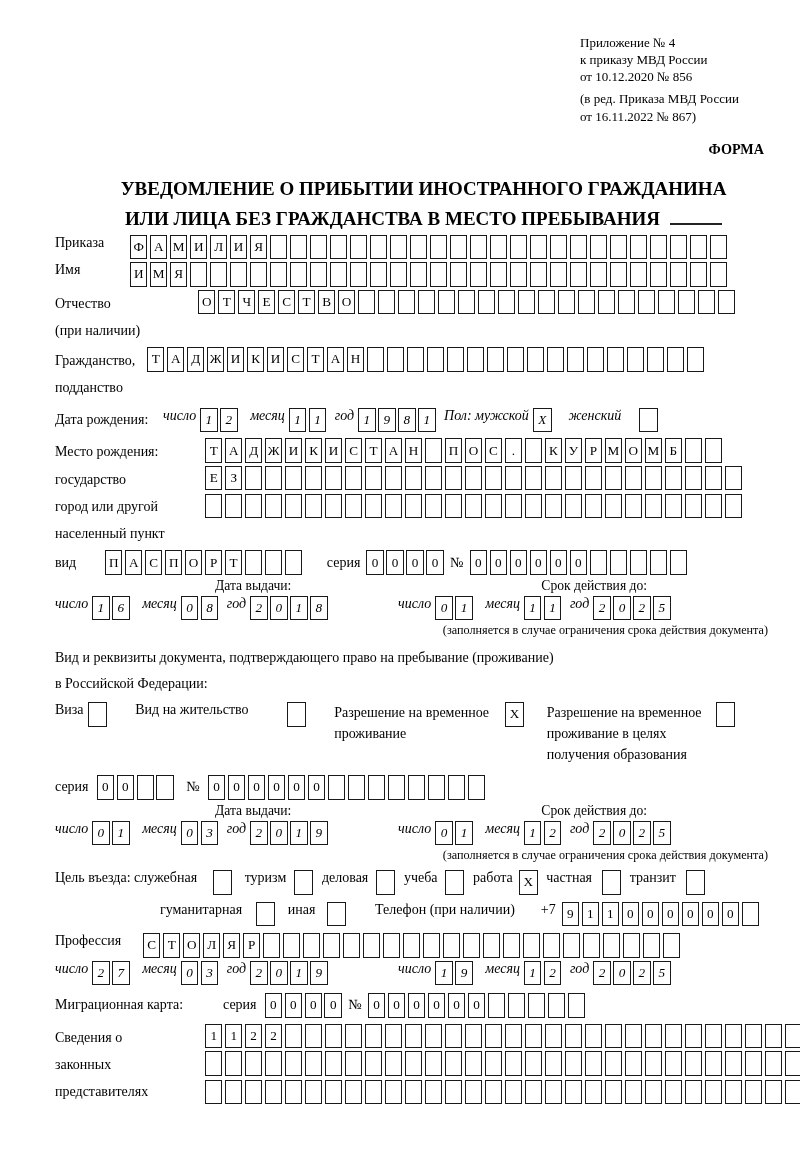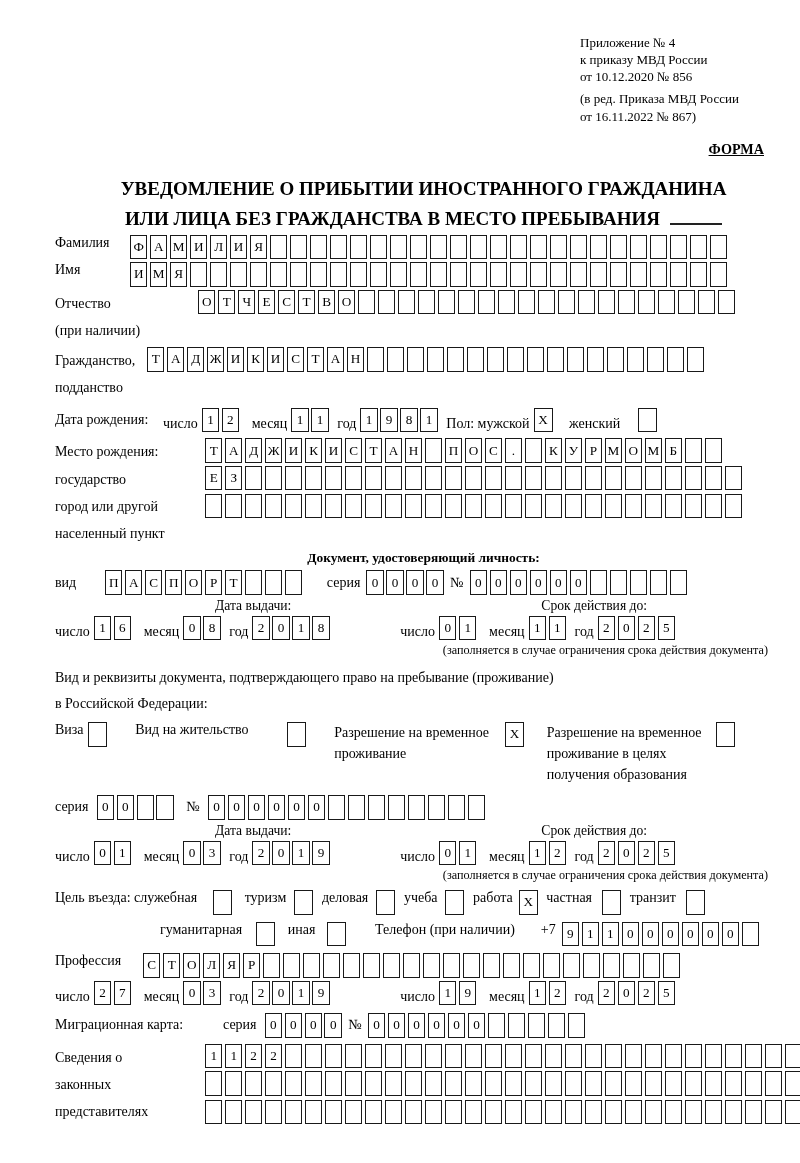--- a/index.html
+++ b/index.html
@@ -1,36 +1,36 @@
 <!DOCTYPE html>
 <html><head>
 <meta charset="utf-8">
 <style>
   html,body{margin:0;padding:0;}
   body{width:800px;height:1163px;background:#fff;color:#000;overflow:hidden;
        font-family:"Liberation Serif","DejaVu Serif",serif;}
   .page{padding:34px 8px 0 55px;}
   .appendix{margin-left:525px;font-size:13px;line-height:1.32;}
   .appendix .ed0{margin-top:5px;}
-  .forma{text-align:right;padding-right:28px;font-weight:bold;font-size:14.2px;margin-top:16px;text-decoration:underline;}
+  .forma{text-align:right;padding-right:28px;font-weight:bold;font-size:14.2px;margin-top:16px;}
   .title{margin-top:16px;text-align:center;font-weight:bold;font-size:19px;line-height:1.6;}
   .blank{display:inline-block;width:52px;border-bottom:2px solid #222;margin-left:10px;height:2px;}
   .sec{margin-top:22px;margin-bottom:13px;font-weight:bold;font-size:13.5px;text-align:center;white-space:nowrap;}
   .line{display:flex;align-items:flex-start;margin-bottom:3px;font-size:14px;}
   .lbl{flex:none;}
   .lblcol{flex:none;line-height:1.95;}
   .cellrow{display:inline-flex;flex-wrap:nowrap;}
   .cell{flex:none;width:15.4px;height:22.5px;border:1.6px solid #191919;margin-right:2.6px;
         display:inline-flex;align-items:center;justify-content:center;
         font-size:13.2px;background:#fff;}
   .cb .cell{width:17px;}
   .stack .cellrow{margin-bottom:3.2px;}
   .w75{width:75px;} .w143{width:143px;} .w92{width:92px;} .w150{width:150px;}
   .dhead{display:flex;font-size:13.6px;margin:3px 0 2px;}
-  .dgrp{display:inline-flex;align-items:flex-end;}
+  .dgrp{display:inline-flex;align-items:flex-start;font-style:italic;}
   .dgrp .lbl{margin-right:4px;}
   .gap10{margin-left:10px;} .gap6{margin-left:6px;}
   .rnote{font-size:12.2px;text-align:right;padding-right:24px;margin:2px 0 7px;}
   .para{font-size:14px;line-height:1.85;margin-top:3px;}
   .pitem{display:inline-flex;align-items:flex-start;}
   .plbl{text-align:left;line-height:1.5;}
   .dochdr{text-align:center;font-weight:bold;font-size:13.4px;margin:3px 0 4px;}
   .cgrp{display:inline-flex;align-items:flex-start;}
 </style>
 </head>
@@ -48,21 +48,21 @@
 
   <div class="forma">ФОРМА</div>
 
   <div class="title">
     <div>УВЕДОМЛЕНИЕ О ПРИБЫТИИ ИНОСТРАННОГО ГРАЖДАНИНА</div>
     <div><span>ИЛИ ЛИЦА БЕЗ ГРАЖДАНСТВА В МЕСТО ПРЕБЫВАНИЯ</span><span class="blank"></span></div>
   </div>
 
 
   <div class="line">
-    <span class="lbl w75">Фамилия</span>
+    <span class="lbl w75">Приказа</span>
     <span class="cellrow">
         <span class="cell">Ф</span>
         <span class="cell">А</span>
         <span class="cell">М</span>
         <span class="cell">И</span>
         <span class="cell">Л</span>
         <span class="cell">И</span>
         <span class="cell">Я</span>
         <span class="cell"></span>
         <span class="cell"></span>
@@ -328,21 +328,20 @@
           <span class="cell"></span>
           <span class="cell"></span>
           <span class="cell"></span>
           <span class="cell"></span>
           <span class="cell"></span>
           <span class="cell"></span>
         </div>
     </span>
   </div>
 
-  <div class="dochdr">Документ, удостоверяющий личность:</div>
 
   <div class="line" style="align-items:center">
     <span class="lbl" style="width:50px">вид</span>
     <span class="cellrow">
         <span class="cell">П</span>
         <span class="cell">А</span>
         <span class="cell">С</span>
         <span class="cell">П</span>
         <span class="cell">О</span>
         <span class="cell">Р</span>

